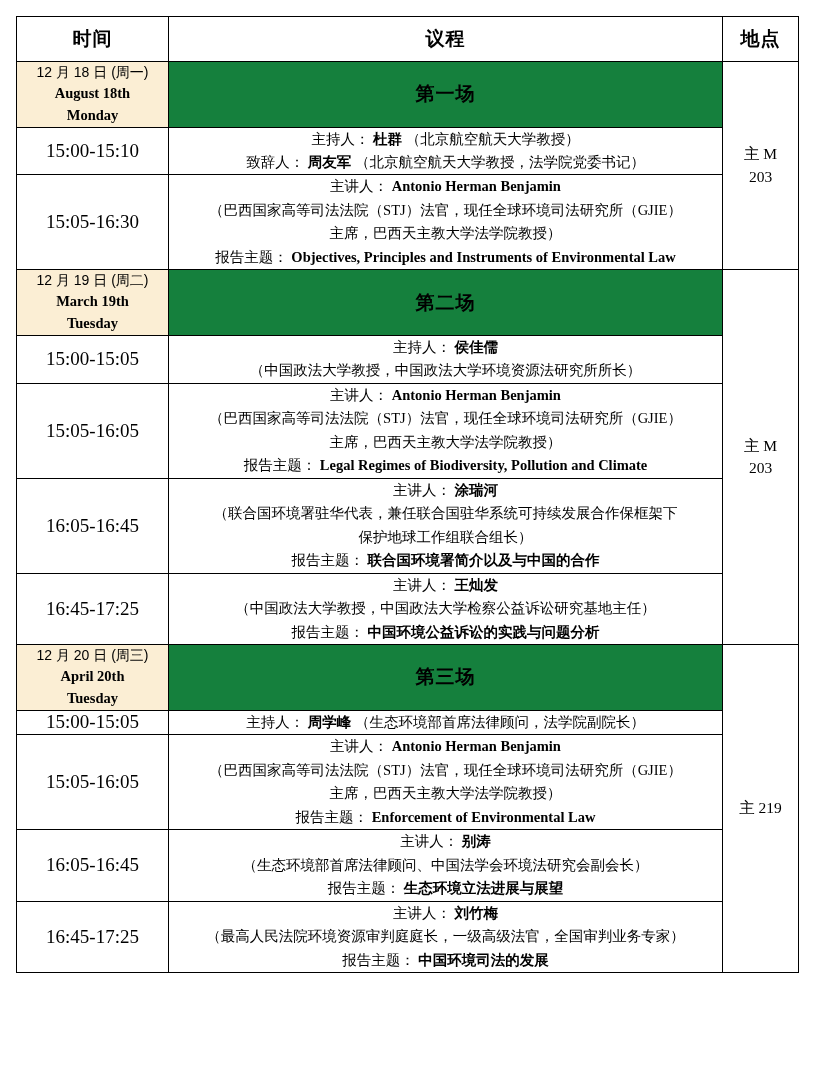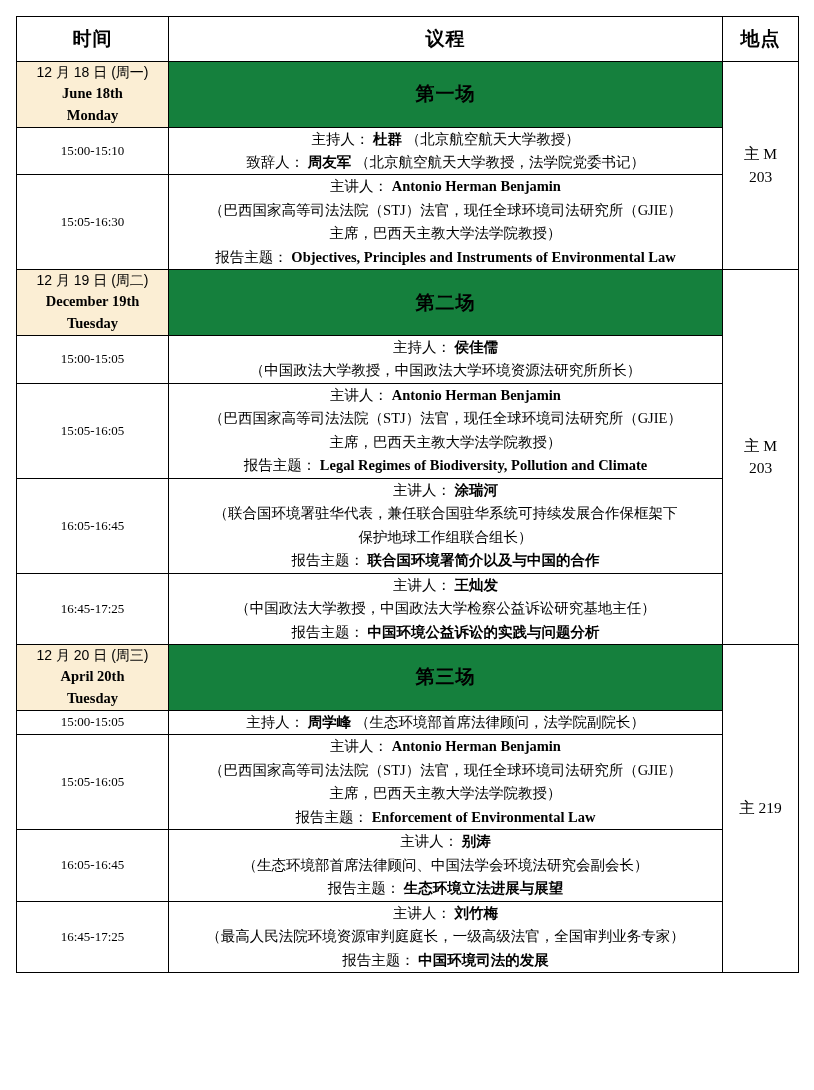--- a/index.html
+++ b/index.html
@@ -59,21 +59,21 @@
     font-weight: bold;
     font-size: 14.5px;
   }
   .session-title {
     background: #15803d;
     font-size: 19px;
     font-weight: bold;
     letter-spacing: 1px;
   }
   .time-cell {
-    font-size: 13px;
+    font-size: 19px;
     padding: 6px 2px;
   }
   .place-cell {
     font-size: 15.5px;
     line-height: 1.45;
     padding: 4px 2px;
   }
   .body-cell {
     padding: 6px 8px;
     font-size: 14.5px;
@@ -100,21 +100,21 @@
     <tbody>
       <tr>
         <td class="hdr-cell">时间</td>
         <td class="hdr-cell">议程</td>
         <td class="hdr-cell">地点</td>
       </tr>
 
       <tr>
         <td class="session-date">
           <span class="d-cn">12 月 18 日 (周一)</span>
-          <span class="d-en1">June 18th</span>
+          <span class="d-en1">August 18th</span>
           <span class="d-en2">Monday</span>
         </td>
         <td class="session-title">第一场</td>
         <td class="place-cell" rowspan="3">
           <span class="ln">主 M</span>
           <span class="ln">203</span>
         </td>
       </tr>
 
       <tr>
@@ -145,21 +145,21 @@
           <span class="ln">
             <span class="lbl">报告主题：</span>
             <span class="topic-en">Objectives, Principles and Instruments of Environmental Law</span>
           </span>
         </td>
       </tr>
 
       <tr>
         <td class="session-date">
           <span class="d-cn">12 月 19 日 (周二)</span>
-          <span class="d-en1">December 19th</span>
+          <span class="d-en1">March 19th</span>
           <span class="d-en2">Tuesday</span>
         </td>
         <td class="session-title">第二场</td>
         <td class="place-cell" rowspan="5">
           <span class="ln">主 M</span>
           <span class="ln">203</span>
         </td>
       </tr>
 
       <tr>

